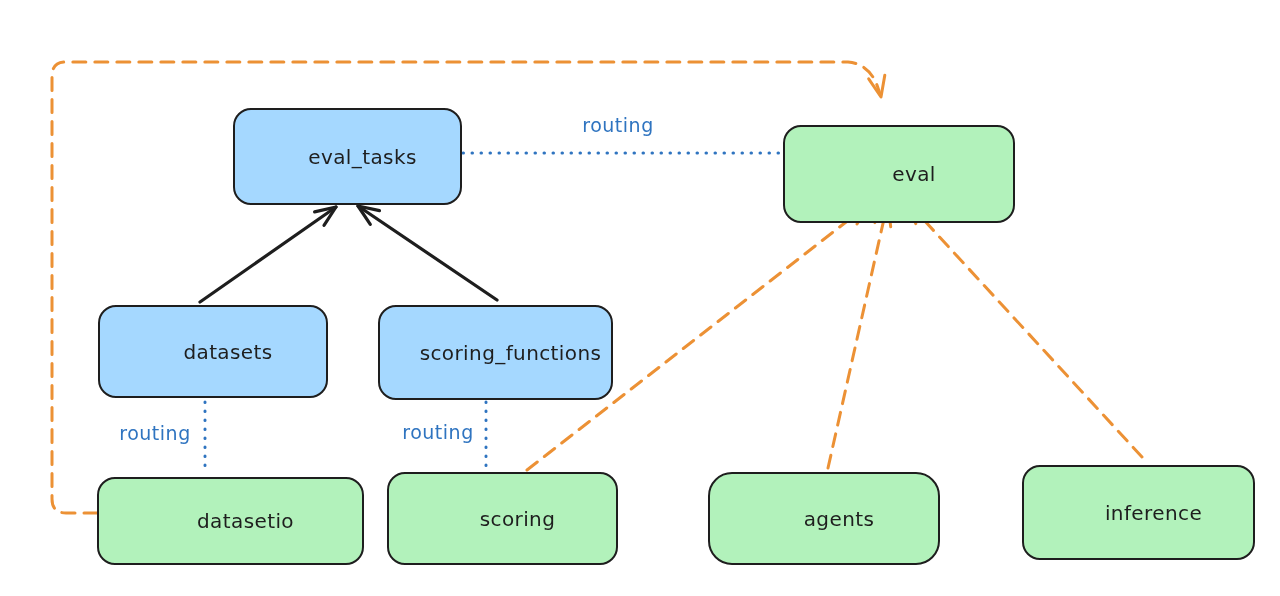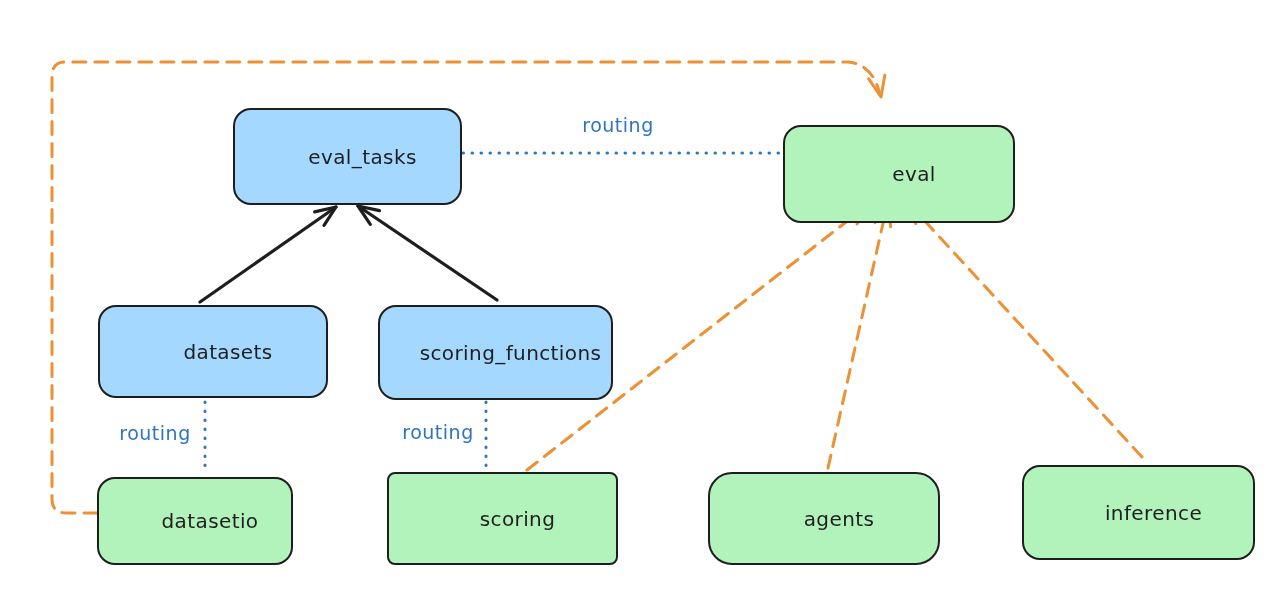--- a/index.html
+++ b/index.html
@@ -26,21 +26,21 @@
     font-size: 20px;
     color: #1e1e1e;
     letter-spacing: 0.4px;
     box-sizing: border-box;
     padding-left: 30px;
   }
   .node-eval_tasks        { left: 233px;  top: 108px; width: 229px; height: 97px; }
   .node-eval              { left: 783px;  top: 105px; width: 232px; height: 98px; margin-top: 20px; }
   .node-datasets          { left: 98px;   top: 305px; width: 230px; height: 93px; }
   .node-scoring_functions { left: 378px;  top: 305px; width: 235px; height: 95px; }
-  .node-datasetio         { left: 97px;   top: 477px; width: 196px; height: 88px; }
+  .node-datasetio         { left: 97px;   top: 477px; width: 267px; height: 88px; }
   .node-scoring           { left: 387px;  top: 472px; width: 231px; height: 93px; }
   .node-agents            { left: 708px;  top: 472px; width: 232px; height: 93px; border-radius: 24px; }
   .node-inference         { left: 1022px; top: 465px; width: 233px; height: 95px; }
   .edge-label {
     position: absolute;
     font-size: 19px;
     font-weight: 400;
     text-align: center;
     width: 100px;
     letter-spacing: 0.5px;
@@ -94,21 +94,21 @@
   </div>
 
   <div class="node node-scoring_functions" style="background-color: rgb(165, 216, 255);">
     <span>scoring_functions</span>
   </div>
 
   <div class="node node-datasetio" style="background-color: rgb(178, 242, 187);">
     <span>datasetio</span>
   </div>
 
-  <div class="node node-scoring" style="background-color: rgb(178, 242, 187); border-radius: 8px;">
+  <div class="node node-scoring" style="background-color: rgb(178, 242, 187);">
     <span>scoring</span>
   </div>
 
   <div class="node node-agents" style="background-color: rgb(178, 242, 187);">
     <span>agents</span>
   </div>
 
   <div class="node node-inference" style="background-color: rgb(178, 242, 187); justify-content: center;">
     <span>inference</span>
   </div>

